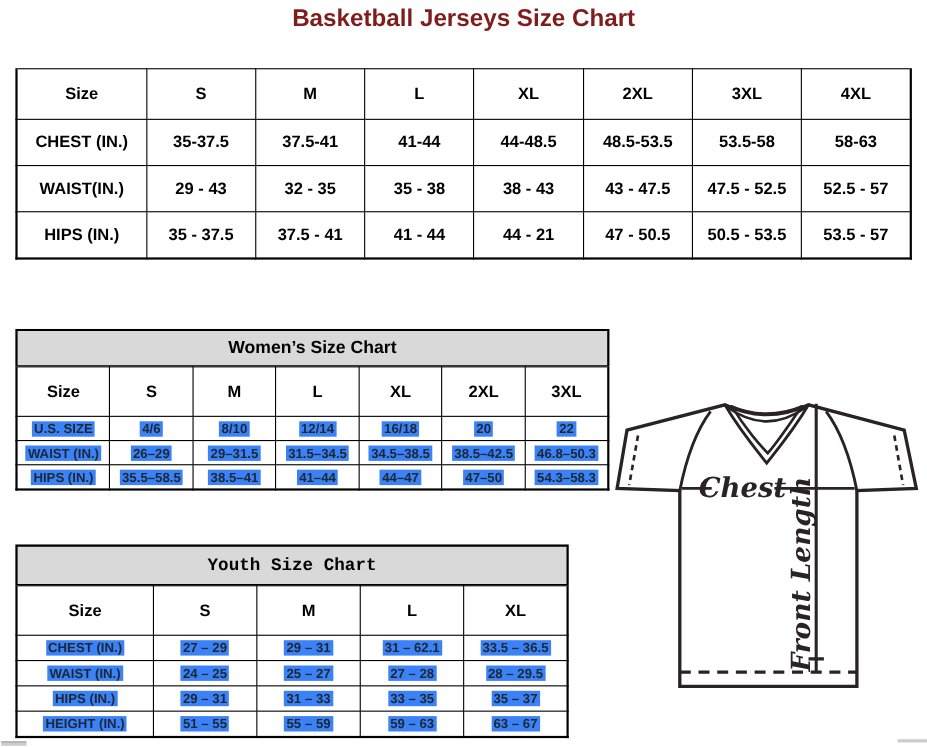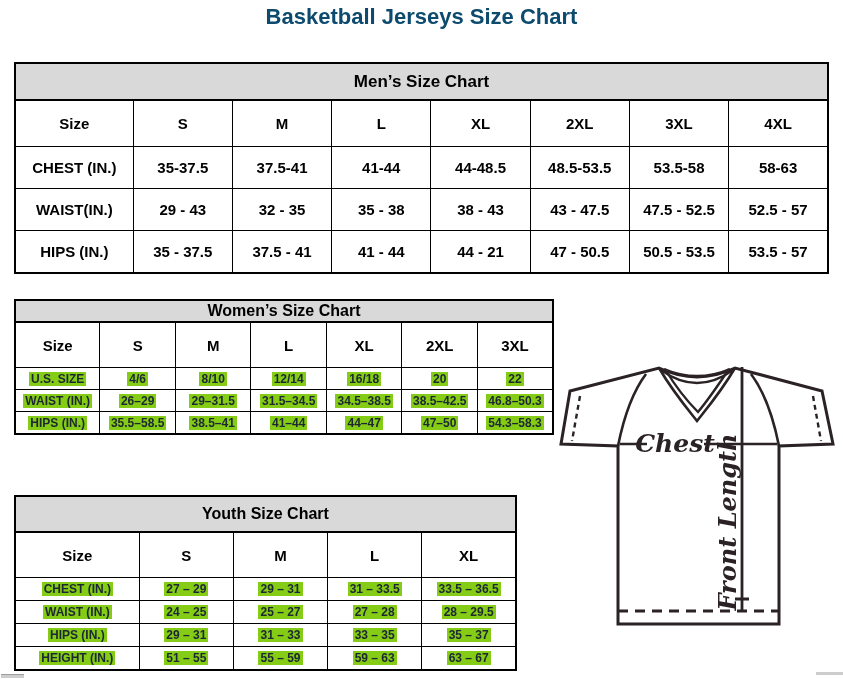--- a/index.html
+++ b/index.html
@@ -2,21 +2,21 @@
 <html><head>
 <meta charset="utf-8">
 <style>
   html,body{margin:0;padding:0;}
   body{
     width:843px;height:679px;background:#ffffff;position:relative;overflow:hidden;
     font-family:"Liberation Sans",sans-serif;color:#000;
   }
   .page-title{
     position:absolute;top:4px;left:0;width:843px;text-align:center;
-    font-size:22px;font-weight:bold;margin:0;color:#0c4a6e;
+    font-size:22px;font-weight:bold;margin:0;color:#7f1d1d;
   }
   .table-wrap{position:absolute;}
   .band-title{
     background:#d9d9d9;border:2px solid #000;border-bottom:1px solid #000;
     text-align:center;font-weight:bold;box-sizing:border-box;
     display:flex;align-items:center;justify-content:center;
   }
   .table-wrap table{
     border-collapse:collapse;width:100%;table-layout:fixed;
     border:2px solid #000;border-top:1px solid #000;
@@ -26,52 +26,51 @@
     vertical-align:middle;
   }
   
   .mens{left:14px;top:62px;width:815px;}
   .mens .band-title{height:38px;font-size:17px;}
   .mens thead th{height:45px;font-size:15px;}
   .mens tbody th,.mens tbody td{height:41px;font-size:15px;}
   .mens th:first-child{width:14.35%;}
   
   .womens{left:14px;top:299px;width:540px;}
-  .womens .band-title{height:23px;font-size:16px;}
+  .womens .band-title{height:34px;font-size:16px;}
   .womens thead th{height:44px;font-size:15px;}
   .womens tbody th,.womens tbody td{height:21px;font-size:12px;color:#1d2733;}
   .womens th:first-child{width:15.5%;}
   
   .youth{left:14px;top:495px;width:503px;}
-  .youth .band-title{height:37px;font-size:16px;}
+  .youth .band-title{height:37px;font-size:16px;font-family:Liberation Mono, monospace;}
   .youth thead th{height:44px;font-size:15px;}
   .youth tbody th,.youth tbody td{height:22px;font-size:12px;color:#1d2733;}
   .youth th:first-child{width:24.5%;}
   
-  .womens tbody span,.youth tbody span{background:#84cc16;padding:0 2px;text-align:right;}
+  .womens tbody span,.youth tbody span{background:#3b82f6;padding:0 2px;text-align:right;}
   
   .jersey{position:absolute;left:552px;top:354px;width:291px;height:292px;}
   .jersey svg{display:block;}
   .j-line{stroke:#2a2224;fill:none;}
   .j-text{
     font-family:"DejaVu Serif",serif;font-style:italic;font-weight:bold;
     fill:#2a2224;
   }
   
   .scroll-frag{position:absolute;background:#cdcdcd;}
   .scroll-frag.left{left:1px;top:674px;width:23px;height:4px;border-top:1px solid #9f9f9f;box-sizing:border-box;}
   .scroll-frag.right{left:816px;top:672px;width:27px;height:3px;}
 </style>
 </head>
 <body>
 
 <h1 class="page-title">Basketball Jerseys Size Chart</h1>
 
 <section class="table-wrap mens">
-    <div class="band-title">Men’s Size Chart</div>
     <table>
       <thead>
         <tr>
           <th>Size</th>
           <th>S</th>
           <th>M</th>
           <th>L</th>
           <th>XL</th>
           <th>2XL</th>
           <th>3XL</th>
@@ -167,21 +166,21 @@
           <th>M</th>
           <th>L</th>
           <th>XL</th>
         </tr>
       </thead>
       <tbody>
         <tr>
           <th><span>CHEST (IN.)</span></th>
           <td><span>27 – 29</span></td>
           <td><span>29 – 31</span></td>
-          <td><span>31 – 33.5</span></td>
+          <td><span>31 – 62.1</span></td>
           <td><span>33.5 – 36.5</span></td>
         </tr>
         <tr>
           <th><span>WAIST (IN.)</span></th>
           <td><span>24 – 25</span></td>
           <td><span>25 – 27</span></td>
           <td><span>27 – 28</span></td>
           <td><span>28 – 29.5</span></td>
         </tr>
         <tr>

